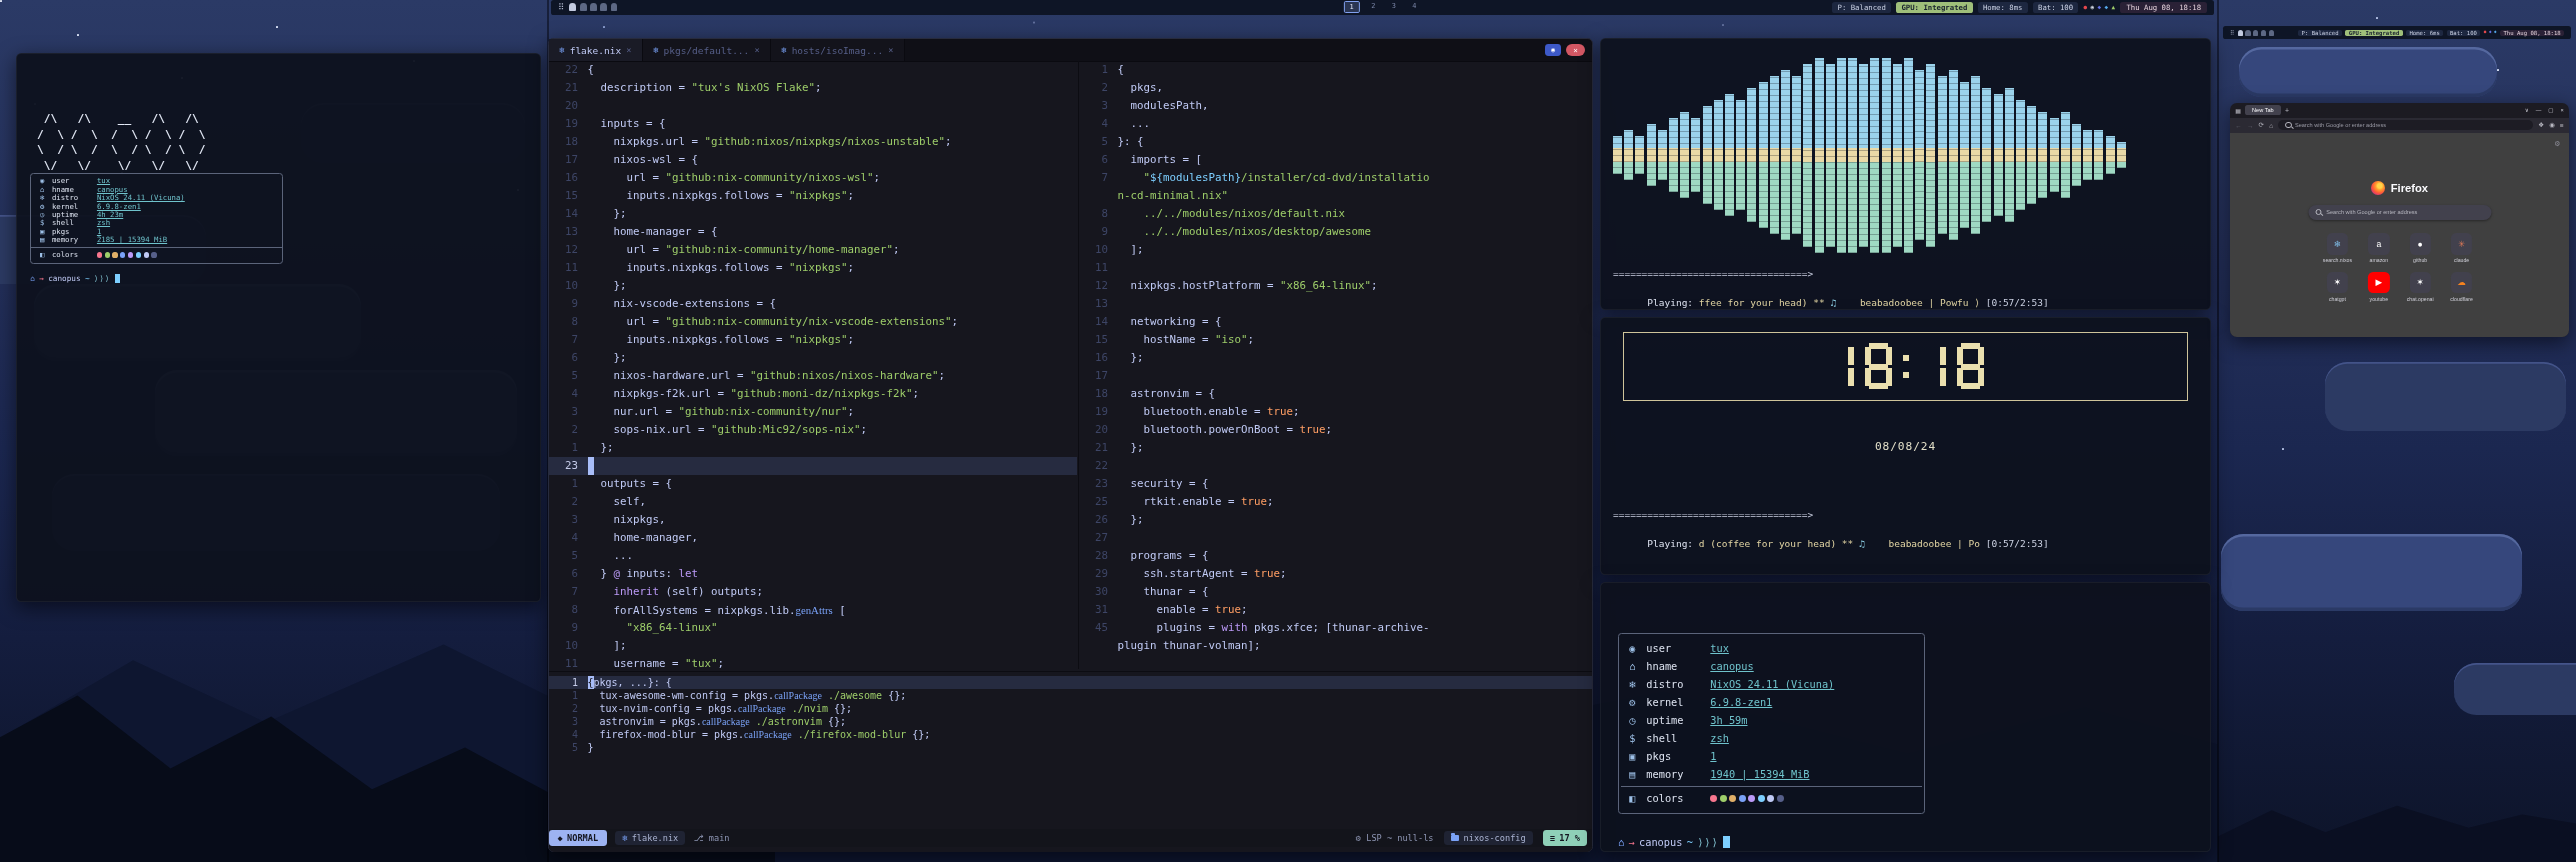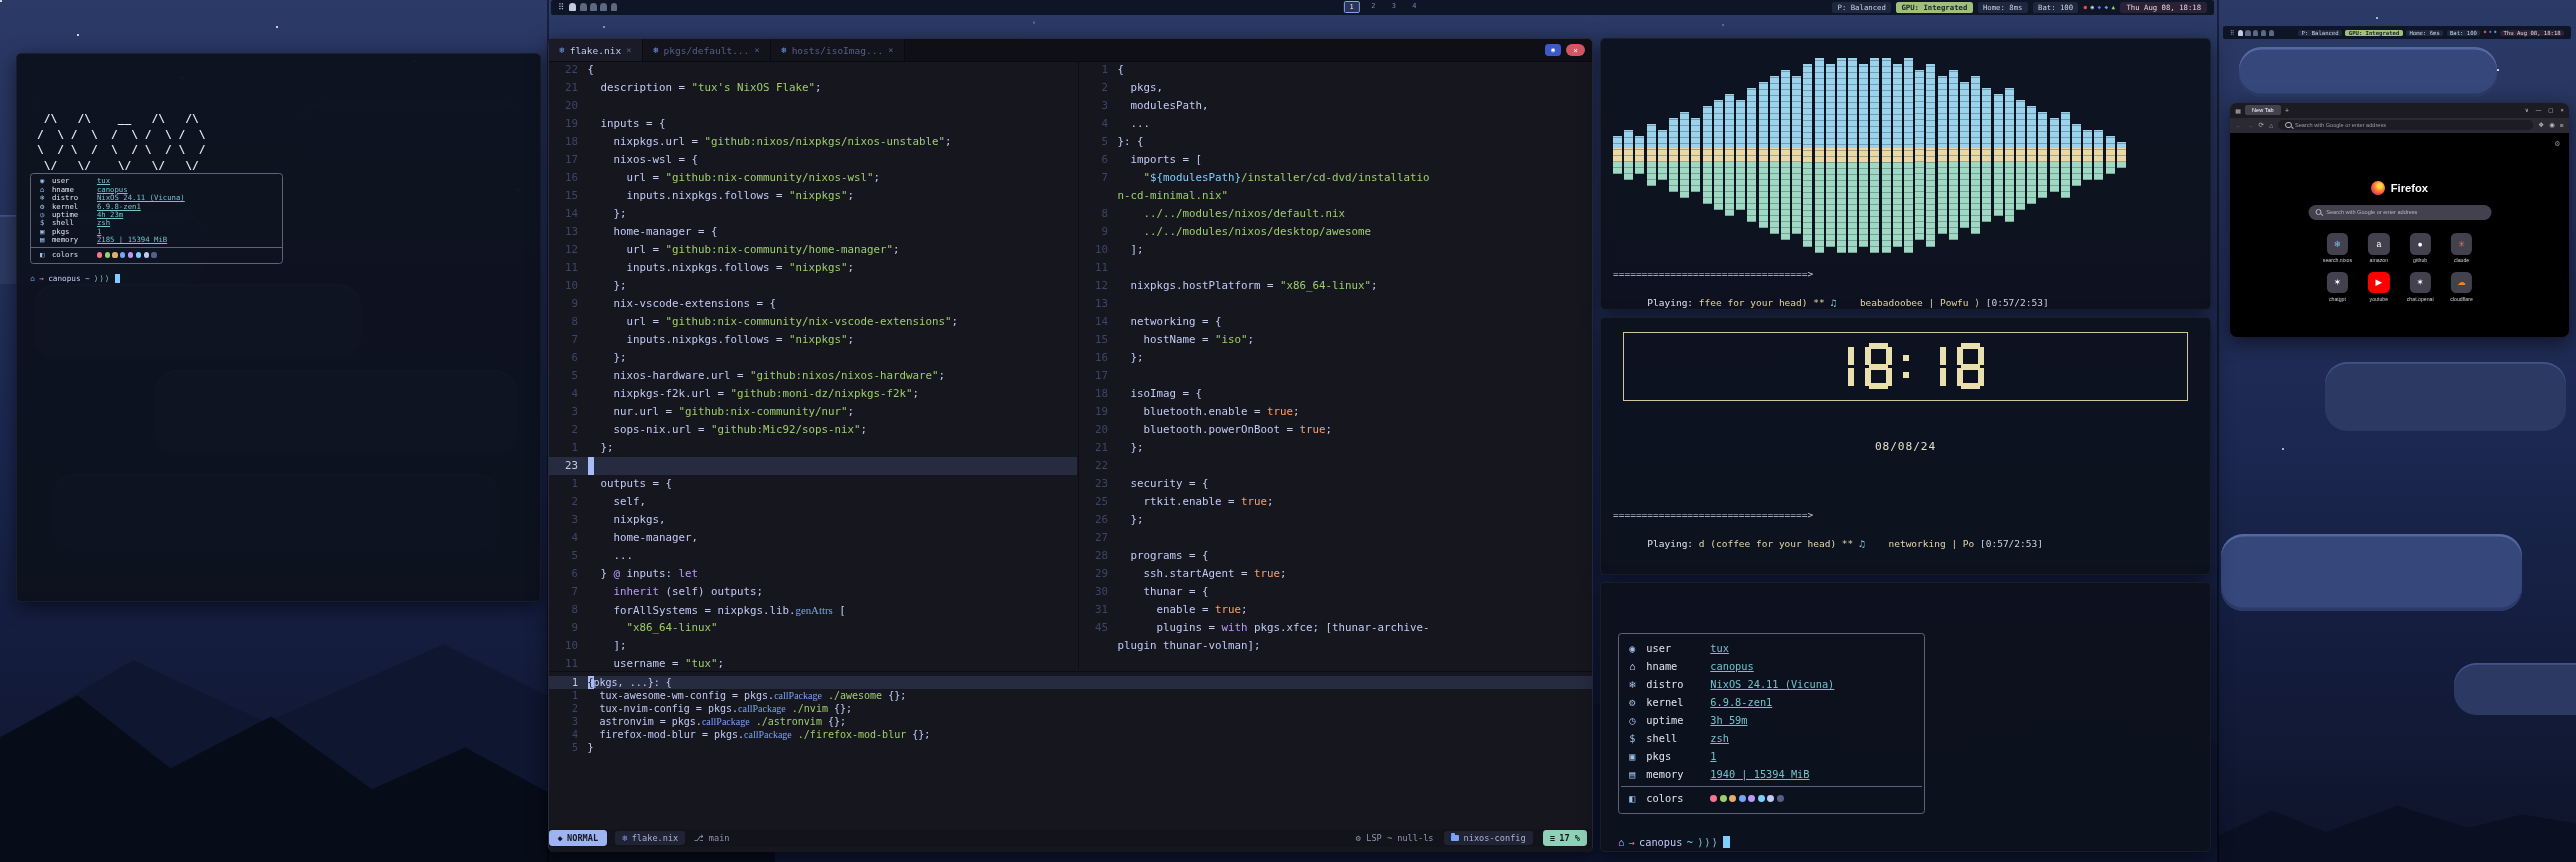--- a/index.html
+++ b/index.html
@@ -122,21 +122,21 @@
   #firefox{left:2230px;top:103px;width:339px;height:234px;background:#1c1b22;border-radius:6.9px;overflow:hidden;font-family:"Liberation Sans",sans-serif;}
   .fx-tabs{position:absolute;left:0;top:0;right:0;height:14.6px;display:flex;align-items:center;gap:4.3px;padding:0 5.2px;color:#cfcfd8;}
   .fx-viewic{font-size:6px;color:#b9b9c2;}
   .fx-tab{background:#42414d;border-radius:2.6px;height:10.3px;display:flex;align-items:center;gap:3.4px;padding:0 6.9px;font-size:5.6px;color:#fbfbfe;}
   .fx-plus{font-size:6.9px;color:#b9b9c2;}
   .fx-ctrl{margin-left:auto;display:flex;gap:6.9px;font-size:5.6px;color:#cfcfd8;align-items:center;}
   .fx-nav{position:absolute;left:0;top:14.6px;right:0;height:15.5px;background:#2b2a33;display:flex;align-items:center;gap:5.2px;padding:0 5.2px;}
   .fx-navic{font-size:6.5px;color:#b9b9c2;}
   .fx-navic.dim{color:#5c5b66;}
   .fx-urlbar{flex:1;height:10.3px;background:#1d1c24;border-radius:6px;display:flex;align-items:center;gap:3.4px;padding:0 6.9px;color:#9a9aa5;font-size:5.6px;}
-  .fx-content{position:absolute;left:0;top:30px;right:0;bottom:0;background:#000000;}
+  .fx-content{position:absolute;left:0;top:30px;right:0;bottom:0;background:#404040;}
   .fx-gear{position:absolute;right:8.6px;top:6.9px;font-size:6.9px;color:#8a8a95;}
   .fx-logo-row{position:absolute;top:48px;left:0;right:0;display:flex;align-items:center;justify-content:center;gap:6px;}
   .fx-fox{width:13.8px;height:13.8px;border-radius:50%;background:radial-gradient(circle at 62% 35%,#ffd54a 0 18%,#ff9d2e 32%,#ff5d36 55%,#e33f63 72%,#7542e5 100%);}
   .fx-word{font-size:11.2px;font-weight:bold;color:#fbfbfe;}
   .fx-search{position:absolute;top:72px;left:50%;transform:translateX(-50%);width:183px;height:14.6px;background:#42414d;border-radius:7.7px;display:flex;align-items:center;gap:4.3px;padding:0 7.7px;box-sizing:border-box;color:#b5b5be;font-size:5.6px;box-shadow:0 0.9px 2.6px rgba(0,0,0,.4);}
   .mag{width:4.3px;height:4.3px;border:0.9px solid #b5b5be;border-radius:50%;position:relative;flex:none;}
   .mag::after{content:"";position:absolute;width:2.6px;height:0.9px;background:#b5b5be;transform:rotate(45deg);right:-2.6px;bottom:-0.9px;}
   .fx-tiles{position:absolute;top:100px;left:50%;transform:translateX(-50%);display:grid;grid-template-columns:repeat(4,38px);gap:8.6px 3.4px;}
   .tile{display:flex;flex-direction:column;align-items:center;gap:2.6px;}
   .tileicon{width:21.5px;height:21.5px;border-radius:5.2px;display:flex;align-items:center;justify-content:center;font-size:8.6px;}
@@ -317,21 +317,21 @@
         <div class="crow"><span class="gut">8</span><span class="ctext">    <span class="c-str">../../modules/nixos/default.nix</span></span></div>
         <div class="crow"><span class="gut">9</span><span class="ctext">    <span class="c-str">../../modules/nixos/desktop/awesome</span></span></div>
         <div class="crow"><span class="gut">10</span><span class="ctext">  ];</span></div>
         <div class="crow"><span class="gut">11</span><span class="ctext"></span></div>
         <div class="crow"><span class="gut">12</span><span class="ctext">  nixpkgs.hostPlatform = <span class="c-str">"x86_64-linux"</span>;</span></div>
         <div class="crow"><span class="gut">13</span><span class="ctext"></span></div>
         <div class="crow"><span class="gut">14</span><span class="ctext">  networking = {</span></div>
         <div class="crow"><span class="gut">15</span><span class="ctext">    hostName = <span class="c-str">"iso"</span>;</span></div>
         <div class="crow"><span class="gut">16</span><span class="ctext">  };</span></div>
         <div class="crow"><span class="gut">17</span><span class="ctext"></span></div>
-        <div class="crow"><span class="gut">18</span><span class="ctext">  isoImag = {</span></div>
+        <div class="crow"><span class="gut">18</span><span class="ctext">  astronvim = {</span></div>
         <div class="crow"><span class="gut">19</span><span class="ctext">    bluetooth.enable = <span class="c-bool">true</span>;</span></div>
         <div class="crow"><span class="gut">20</span><span class="ctext">    bluetooth.powerOnBoot = <span class="c-bool">true</span>;</span></div>
         <div class="crow"><span class="gut">21</span><span class="ctext">  };</span></div>
         <div class="crow"><span class="gut">22</span><span class="ctext"></span></div>
         <div class="crow"><span class="gut">23</span><span class="ctext">  security = {</span></div>
         <div class="crow"><span class="gut">25</span><span class="ctext">    rtkit.enable = <span class="c-bool">true</span>;</span></div>
         <div class="crow"><span class="gut">26</span><span class="ctext">  };</span></div>
         <div class="crow"><span class="gut">27</span><span class="ctext"></span></div>
         <div class="crow"><span class="gut">28</span><span class="ctext">  programs = {</span></div>
         <div class="crow"><span class="gut">29</span><span class="ctext">    ssh.startAgent = <span class="c-bool">true</span>;</span></div>
@@ -475,21 +475,21 @@
             <div class="seg seg-d seg-on"></div>
             <div class="seg seg-e seg-on"></div>
             <div class="seg seg-f seg-on"></div>
             <div class="seg seg-g seg-on"></div>
           </div>
         </span>
       </div>
     <div class="cdate">08/08/24</div>
     <div class="prog" style="top:191px;">==================================&gt;</div>
     <div class="playing" style="top:209px;">
-      <span class="pl-label">Playing:</span><span> </span><span class="pl-track">d (coffee for your head) **</span><span> </span><span class="pl-note">♫</span><span> </span><span class="pl-artist">networking | Po</span><span> </span><span class="pl-time">[0:57/2:53]</span>
+      <span class="pl-label">Playing:</span><span> </span><span class="pl-track">d (coffee for your head) **</span><span> </span><span class="pl-note">♫</span><span> </span><span class="pl-artist">beabadoobee | Po</span><span> </span><span class="pl-time">[0:57/2:53]</span>
     </div>
   </div>
 
   <div class="win termwin" id="term3">
     <div class="fbox" id="fetch2">
         <div class="frow"><span class="ficon">◉</span><span class="flab">user</span><span class="fval">tux</span></div>
         <div class="frow"><span class="ficon">⌂</span><span class="flab">hname</span><span class="fval">canopus</span></div>
         <div class="frow"><span class="ficon">❄</span><span class="flab">distro</span><span class="fval">NixOS 24.11 (Vicuna)</span></div>
         <div class="frow"><span class="ficon">⚙</span><span class="flab">kernel</span><span class="fval">6.9.8-zen1</span></div>
         <div class="frow"><span class="ficon">◷</span><span class="flab">uptime</span><span class="fval">3h 59m</span></div>

